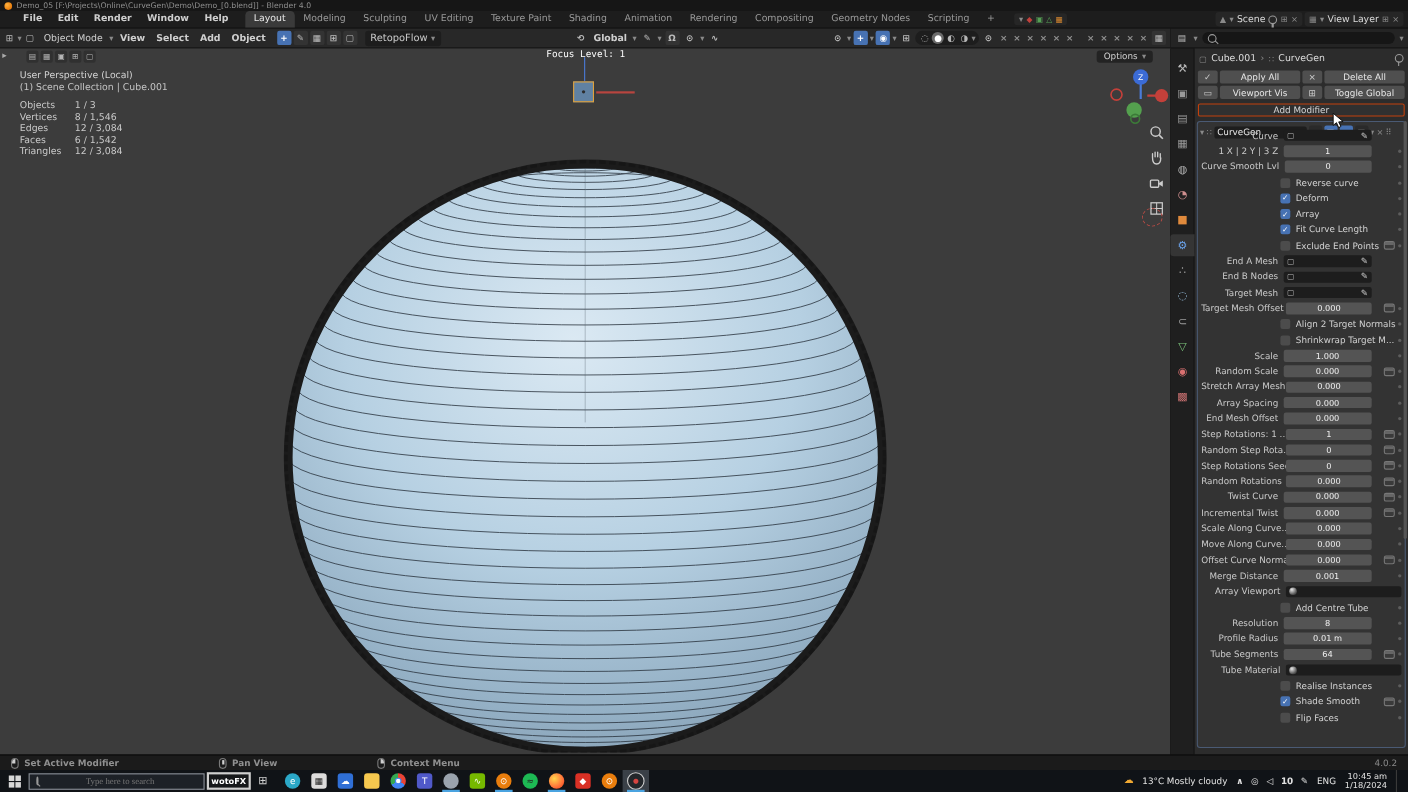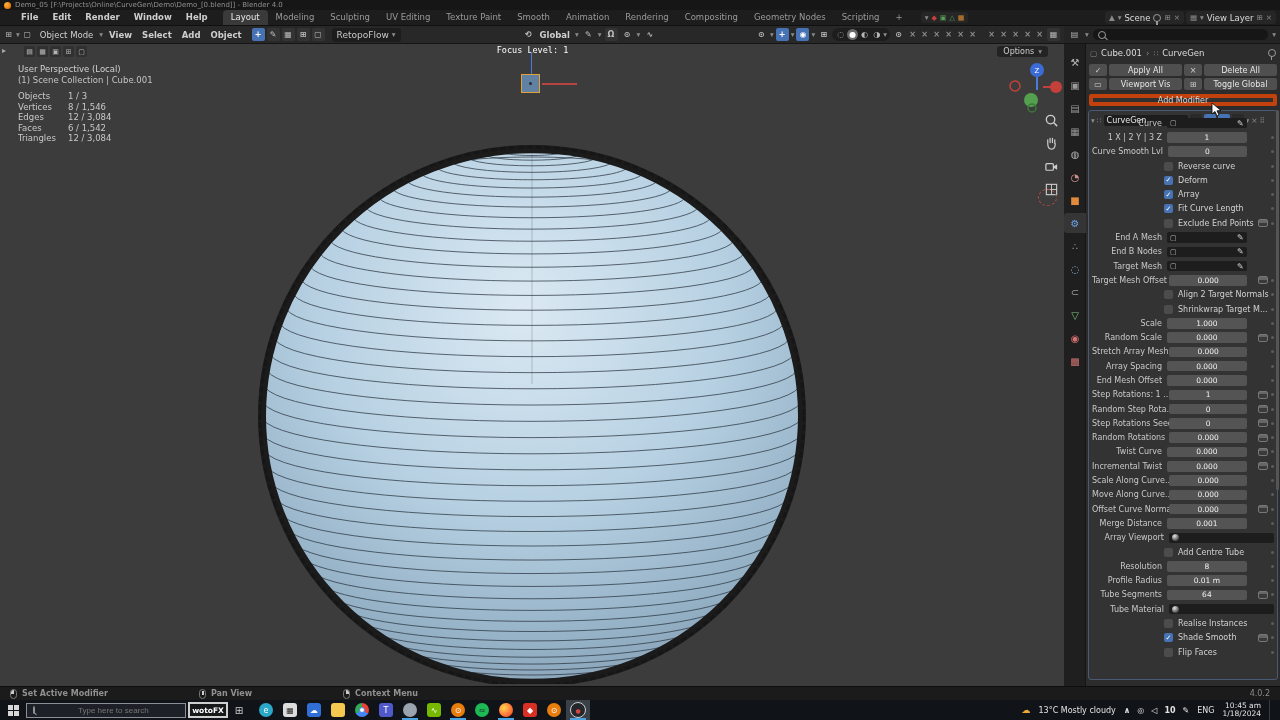--- a/index.html
+++ b/index.html
@@ -80,21 +80,21 @@
 
   
   #proppanel{left:1086px;top:44px;width:194px;height:642px;background:#2c2c2c;box-sizing:border-box;}
   #breadcrumb{left:4px;top:2px;height:14px;display:flex;align-items:center;gap:4px;color:#dcdcdc;font-size:8.5px;width:186px;}
   #breadcrumb .sep{color:#8a8a8a;}
   .pin{margin-left:auto;width:6px;height:6px;border:1.2px solid #999;border-radius:50%;position:relative;}
   .pin:after{content:"";position:absolute;left:2px;top:6px;width:1.2px;height:4px;background:#999;}
   .btnrow{left:3px;width:188px;height:12px;display:flex;gap:2px;}
   .pbtn{background:#4f4f4f;border-radius:2px;color:#e6e6e6;font-size:8px;display:flex;align-items:center;justify-content:center;flex:1;height:12px;}
   .pbtn.iconb{flex:0 0 18px;color:#cfcfcf;font-size:8px;}
-  #addmod{left:3px;top:50px;width:188px;height:12px;background:#303030;border:4px solid #c2410c;border-radius:2px;color:#d8d8d8;font-size:8px;display:flex;align-items:center;justify-content:center;box-sizing:border-box;}
+  #addmod{left:3px;top:50px;width:188px;height:12px;background:#303030;border:1px solid #c2410c;border-radius:2px;color:#d8d8d8;font-size:8px;display:flex;align-items:center;justify-content:center;box-sizing:border-box;}
   #modpanel{left:2px;top:66px;width:190px;height:570px;background:#333;border:1px solid #4a5a74;border-radius:3px;box-sizing:border-box;}
   #modhead{left:2px;top:2px;width:184px;height:14px;display:flex;align-items:center;gap:2px;}
   #modhead .name{flex:0 0 78px;height:11px;background:#1d1d1d;border-radius:2px;color:#e6e6e6;font-size:8px;display:flex;align-items:center;gap:3px;padding:0 3px;}
   .tgl{width:12px;height:12px;border-radius:2px;display:flex;align-items:center;justify-content:center;font-size:7.5px;color:#b8b8b8;background:#2a2a2a;}
   .tgl.on{background:#4772b3;color:#fff;}
   #modrows{left:3px;top:5px;width:182px;}
   .mrow{display:flex;align-items:center;height:14.3px;}
   .rlabel{width:72px;text-align:right;padding-right:5px;color:#c9c9c9;font-size:8px;white-space:nowrap;}
   .vfield{width:82px;height:10.5px;background:#545454;border-radius:2px;color:#f0f0f0;font-size:7.5px;display:flex;align-items:center;justify-content:center;}
   .ofield{width:82px;height:10.5px;background:#1d1d1d;border-radius:2px;display:flex;align-items:center;padding:0 3px;box-sizing:border-box;color:#b8b8b8;font-size:7px;gap:2px;}
@@ -109,21 +109,21 @@
   .adot{width:3px;height:3px;border-radius:50%;background:#5d5d5d;}
   #pscroll{left:1276px;top:110px;width:3px;height:380px;background:#555;border-radius:2px;}
   .cursor-arrow{width:11px;height:15px;}
 
   
   #taskbar{left:0;top:700px;width:1280px;height:20px;background:#101317;display:flex;align-items:center;box-sizing:border-box;}
   #startbtn{width:26px;height:20px;display:flex;align-items:center;justify-content:center;}
   .winlogo{display:grid;grid-template-columns:5px 5px;grid-template-rows:5px 5px;gap:1px;}
   .winlogo i{background:#d8d8d8;}
   #tb-search{width:160px;height:15px;background:#1d2127;border:1px solid #8a8f98;display:flex;align-items:center;gap:5px;padding:0 6px;box-sizing:border-box;}
-  #tb-search input{background:transparent;border:none;outline:none;color:#c8ccd2;font-size:8px;width:120px;font-family:Liberation Sans, sans-serif;margin-left:36px;}
+  #tb-search input{background:transparent;border:none;outline:none;color:#c8ccd2;font-size:8px;width:120px;font-family:Liberation Serif, serif;margin-left:36px;}
   #wotofx{width:40px;height:16px;margin-left:2px;background:#16181a;border:2px solid #cfcfcf;display:flex;align-items:center;justify-content:center;color:#fff;font-size:7.5px;font-weight:bold;box-sizing:border-box;}
   #taskview{width:22px;text-align:center;color:#cfcfcf;font-size:10px;}
   #apps{display:flex;align-items:center;height:20px;margin-left:4px;}
   .app{width:24px;height:20px;display:flex;align-items:center;justify-content:center;position:relative;}
   .app .aic{width:14px;height:14px;border-radius:3px;display:flex;align-items:center;justify-content:center;font-size:8px;color:#fff;}
   .app .aic.round{border-radius:50%;}
   .app.running:after{content:"";position:absolute;bottom:0;left:4px;right:4px;height:2px;background:#4aa3e0;}
   .app.activebg{background:#3a4047;}
   #tray{margin-left:auto;display:flex;align-items:center;gap:8px;padding-right:6px;color:#e2e2e2;font-size:8px;}
   #clock{text-align:right;font-size:7.5px;line-height:8.5px;color:#e2e2e2;}
@@ -146,21 +146,21 @@
       <span class="menu-item">Render</span>
       <span class="menu-item">Window</span>
       <span class="menu-item">Help</span>
     </span>
   <span class="ws-wrap">
       <span class="ws-tab active">Layout</span>
       <span class="ws-tab">Modeling</span>
       <span class="ws-tab">Sculpting</span>
       <span class="ws-tab">UV Editing</span>
       <span class="ws-tab">Texture Paint</span>
-      <span class="ws-tab">Smooth</span>
+      <span class="ws-tab">Shading</span>
       <span class="ws-tab">Animation</span>
       <span class="ws-tab">Rendering</span>
       <span class="ws-tab">Compositing</span>
       <span class="ws-tab">Geometry Nodes</span>
       <span class="ws-tab">Scripting</span>
       <span class="ws-tab">+</span>
     </span>
   <span class="cluster">
     <span class="gl">▾</span>
   <span class="cic" style="color: rgb(194, 65, 60);">◆</span>

